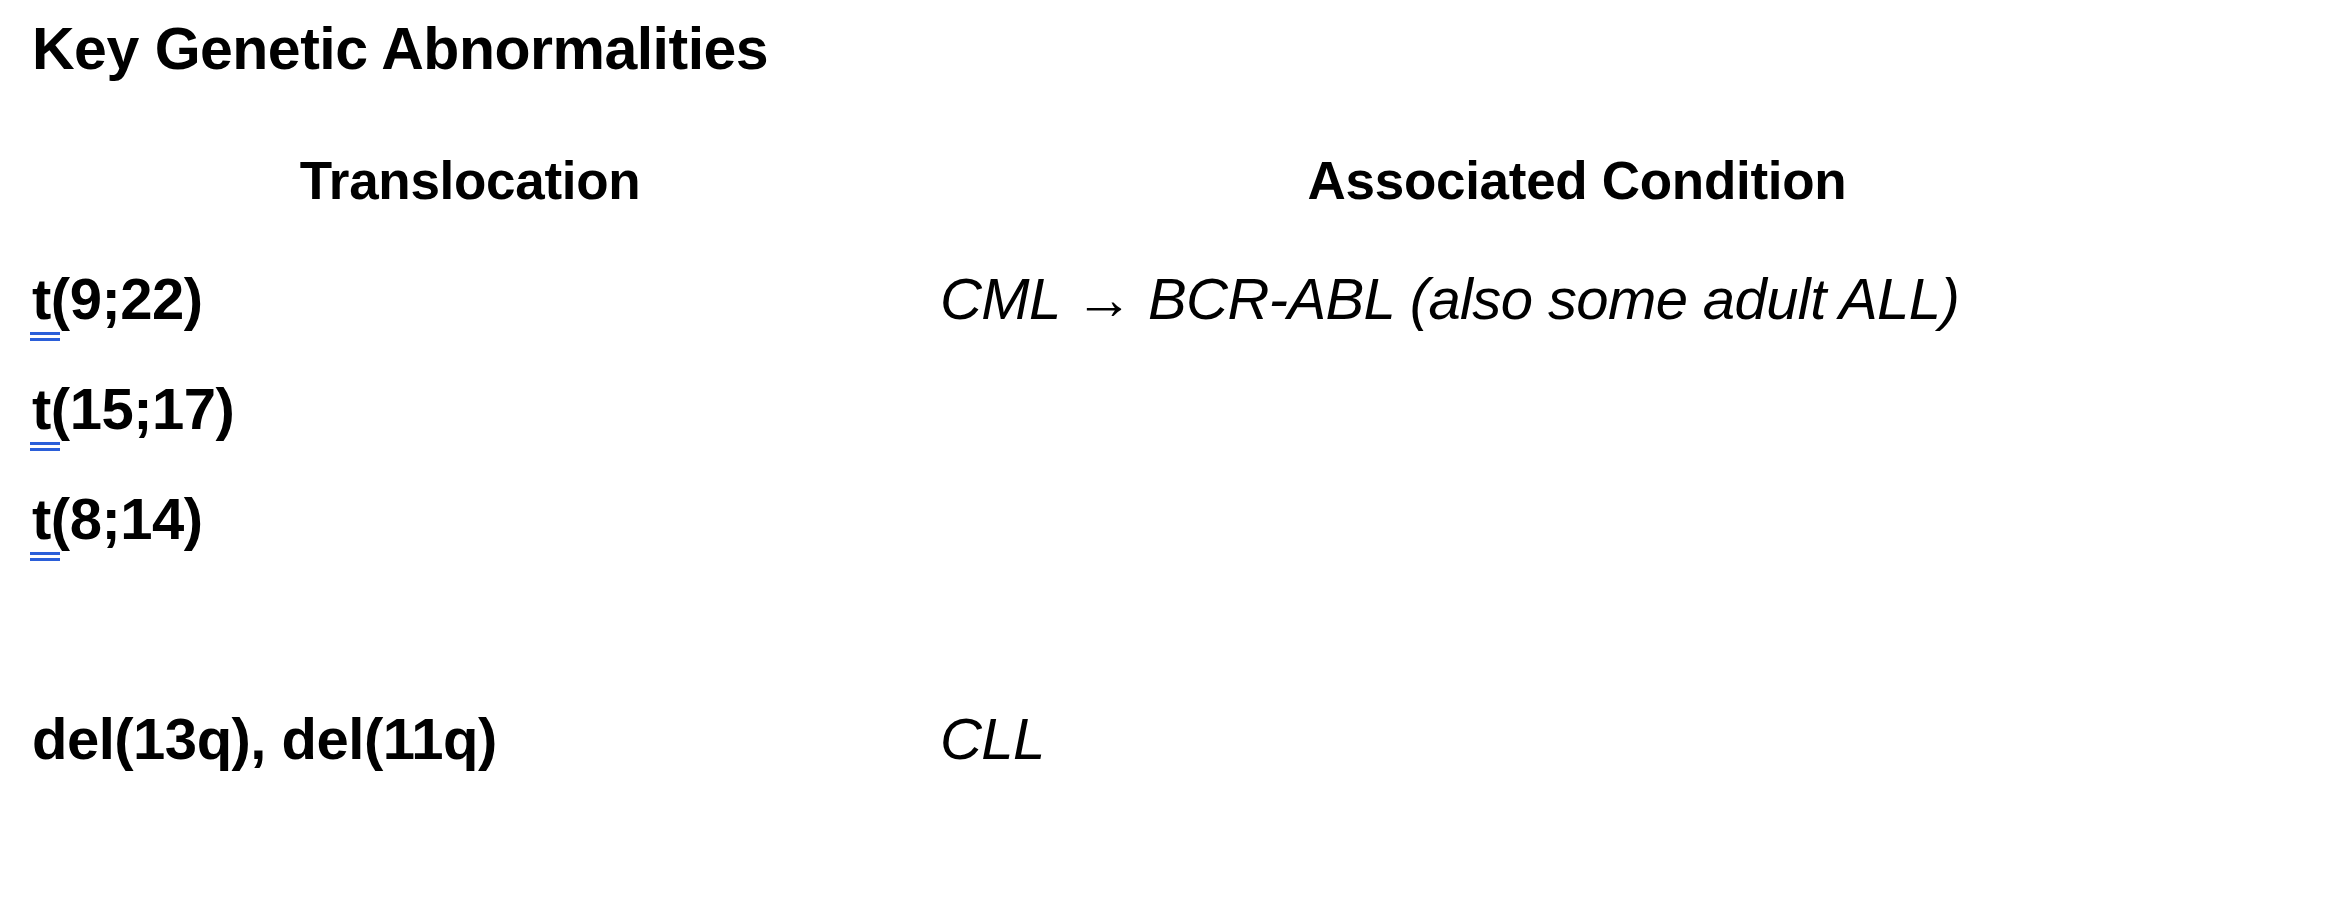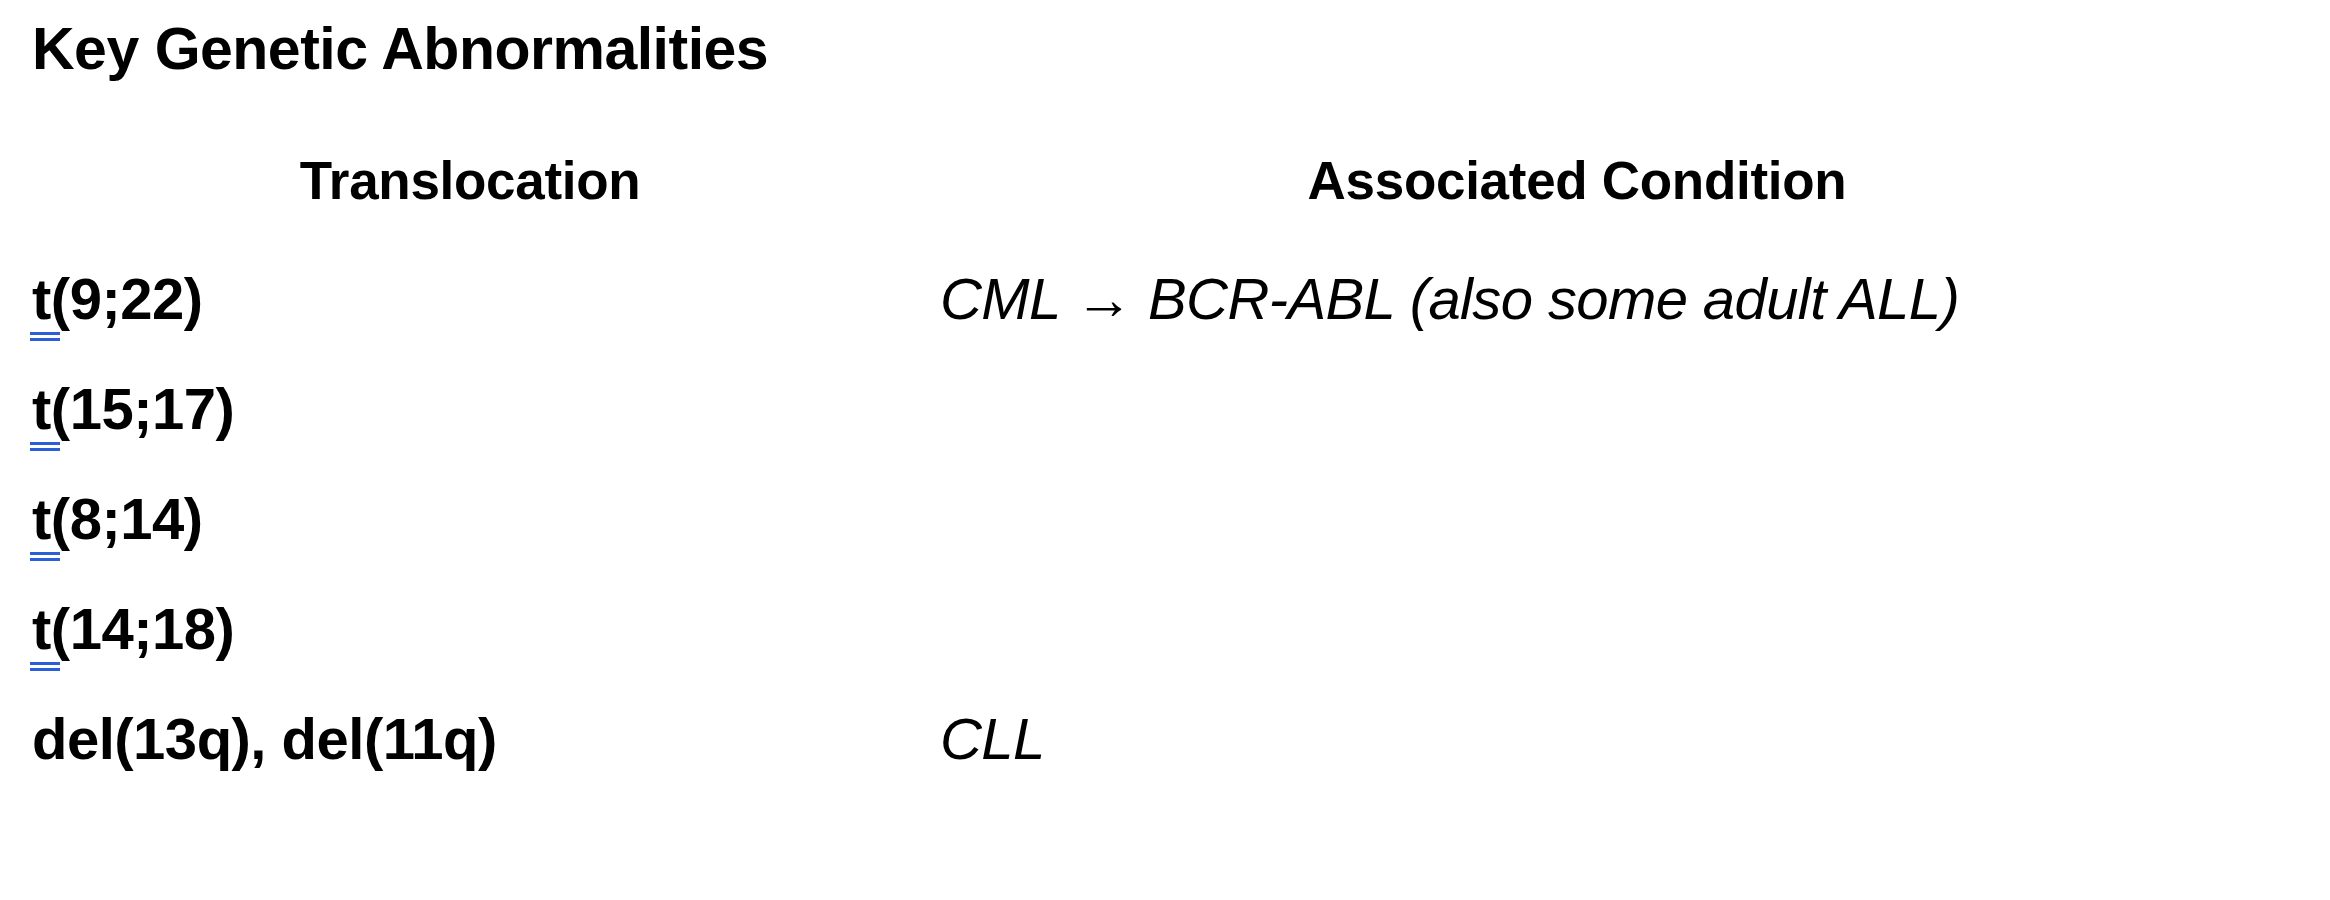--- a/index.html
+++ b/index.html
@@ -147,21 +147,20 @@
 
       <div class="row">
         <div class="cell cell-translocation"><span class="mark-wrap"><span>t</span><span class="mark-lines"></span></span><span>(15;17)</span></div>
       </div>
 
       <div class="row">
         <div class="cell cell-translocation"><span class="mark-wrap"><span>t</span><span class="mark-lines"></span></span><span>(8;14)</span></div>
       </div>
 
       <div class="row">
-        <div class="cell cell-translocation"><span class="mark-wrap"><span>t</span><span class="mark-lines"></span></span><span>(14;18)</span></div>
       </div>
 
       <div class="row">
         <div class="cell cell-translocation"><span>del(13q), del(11q)</span></div>
         <div class="cell cell-condition">CLL</div>
       </div>
 
     </div>
   </div>
 </div>

